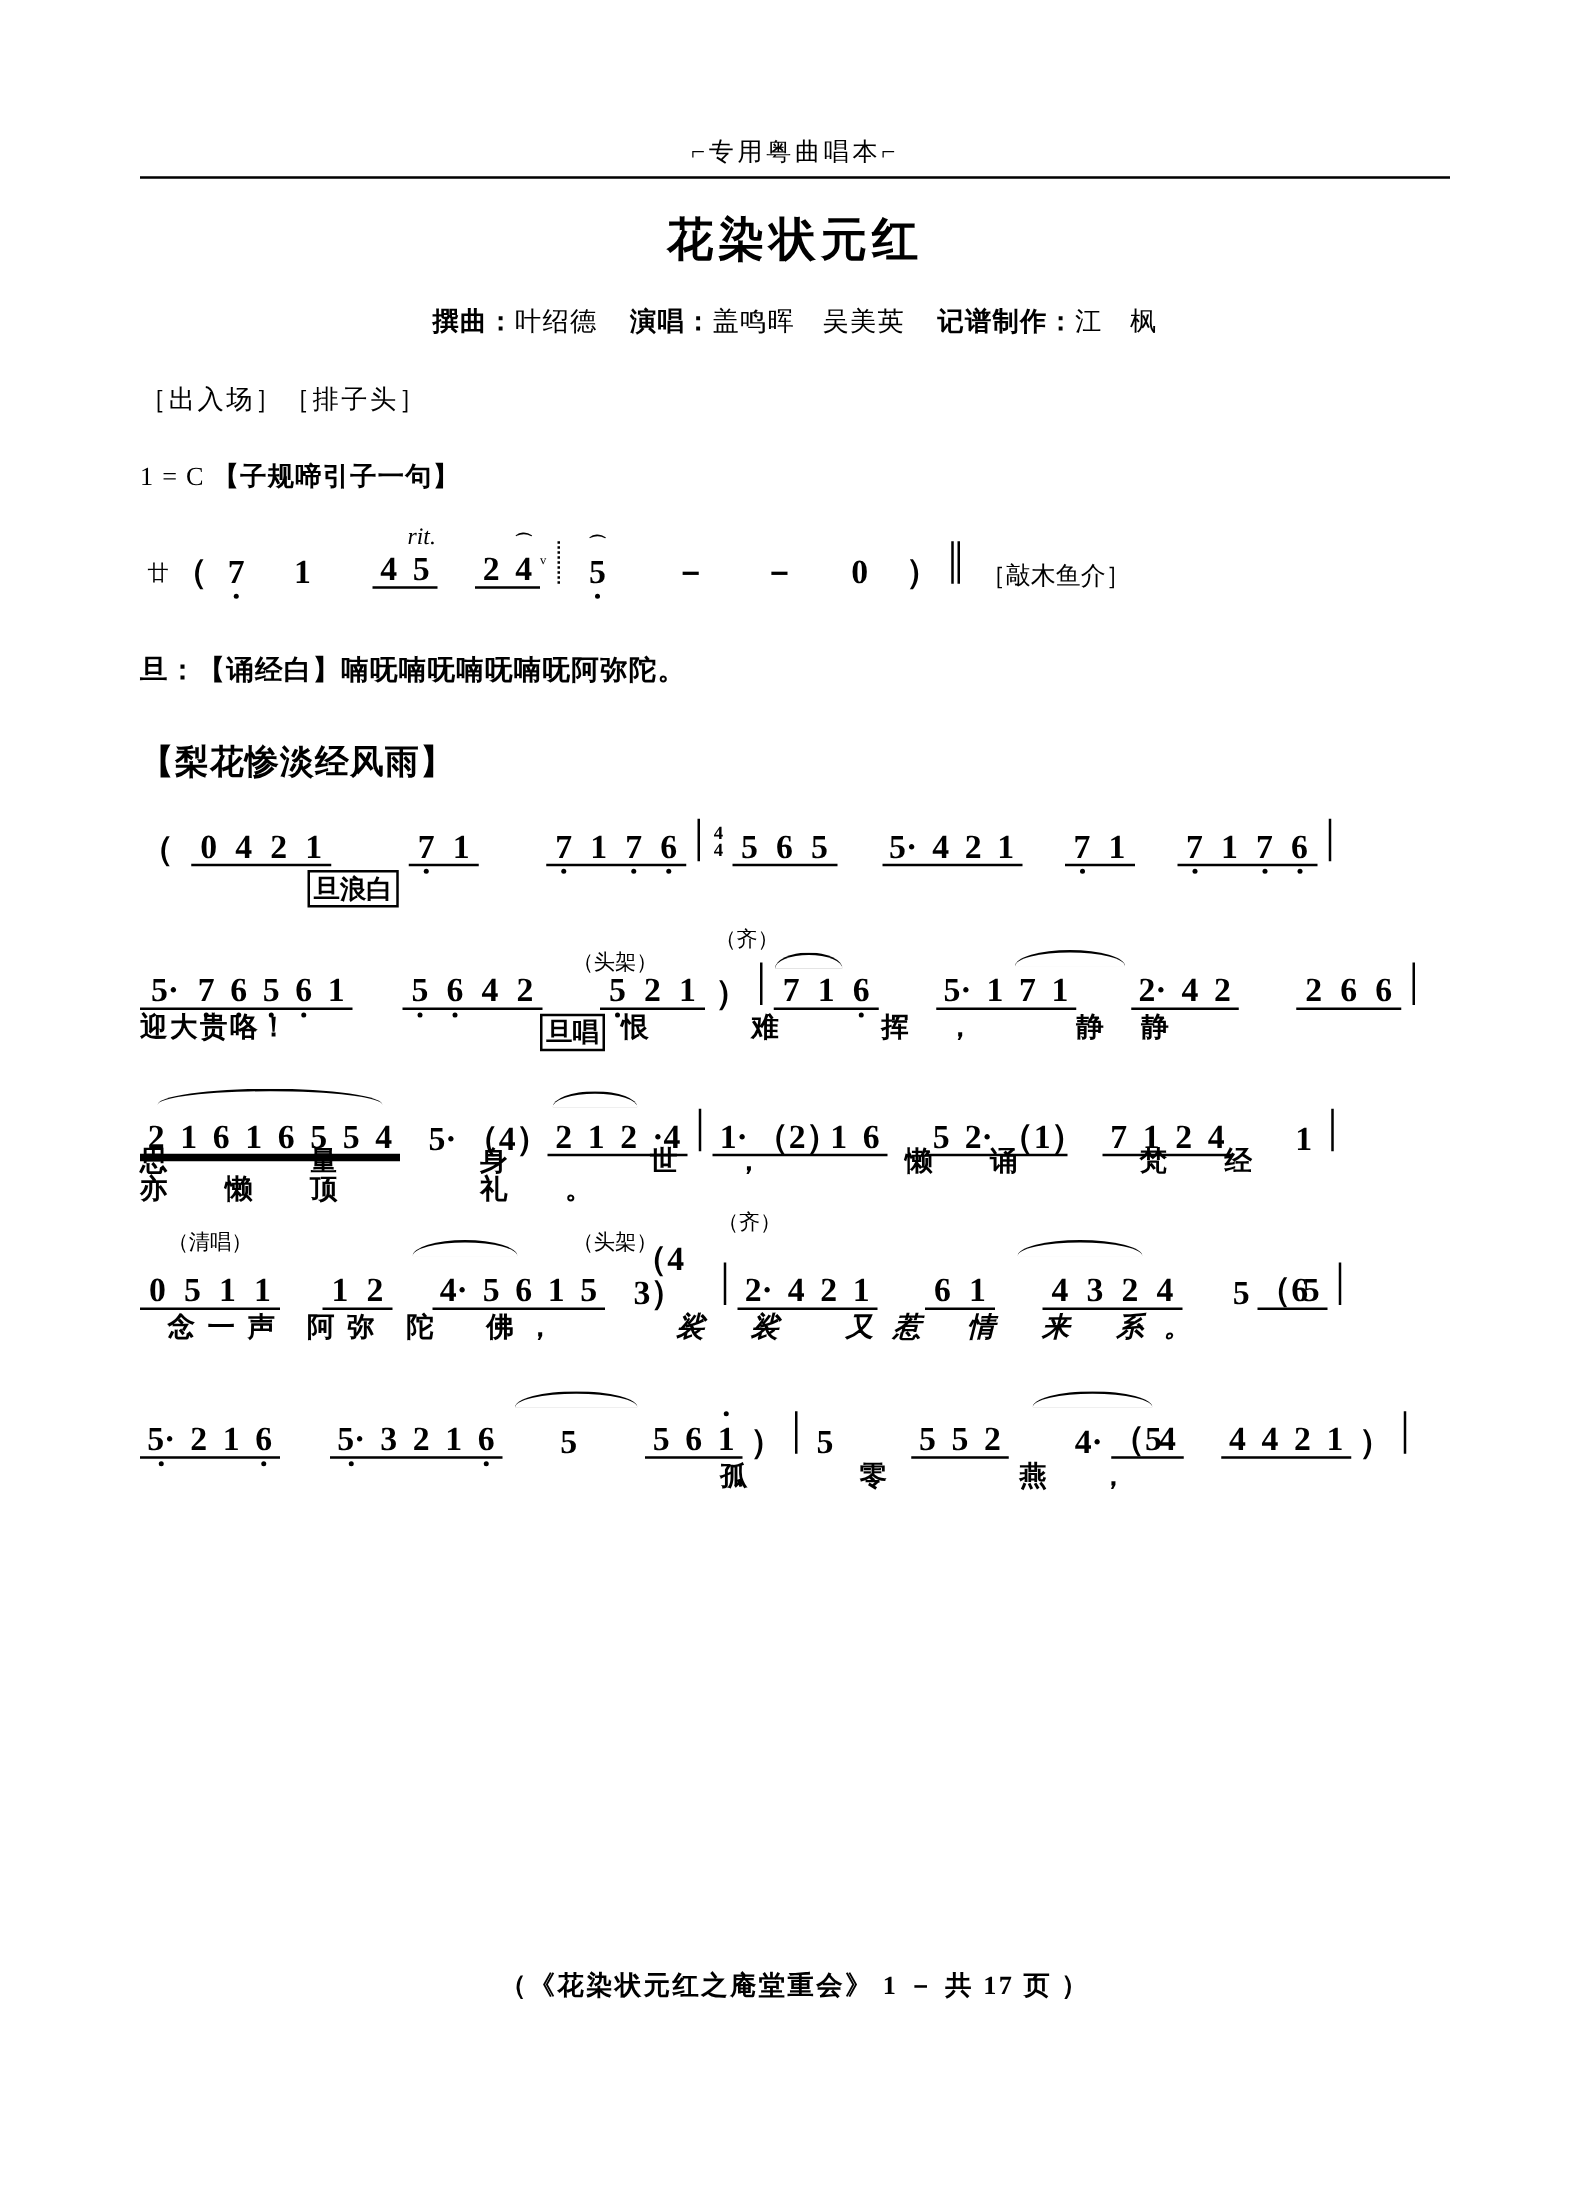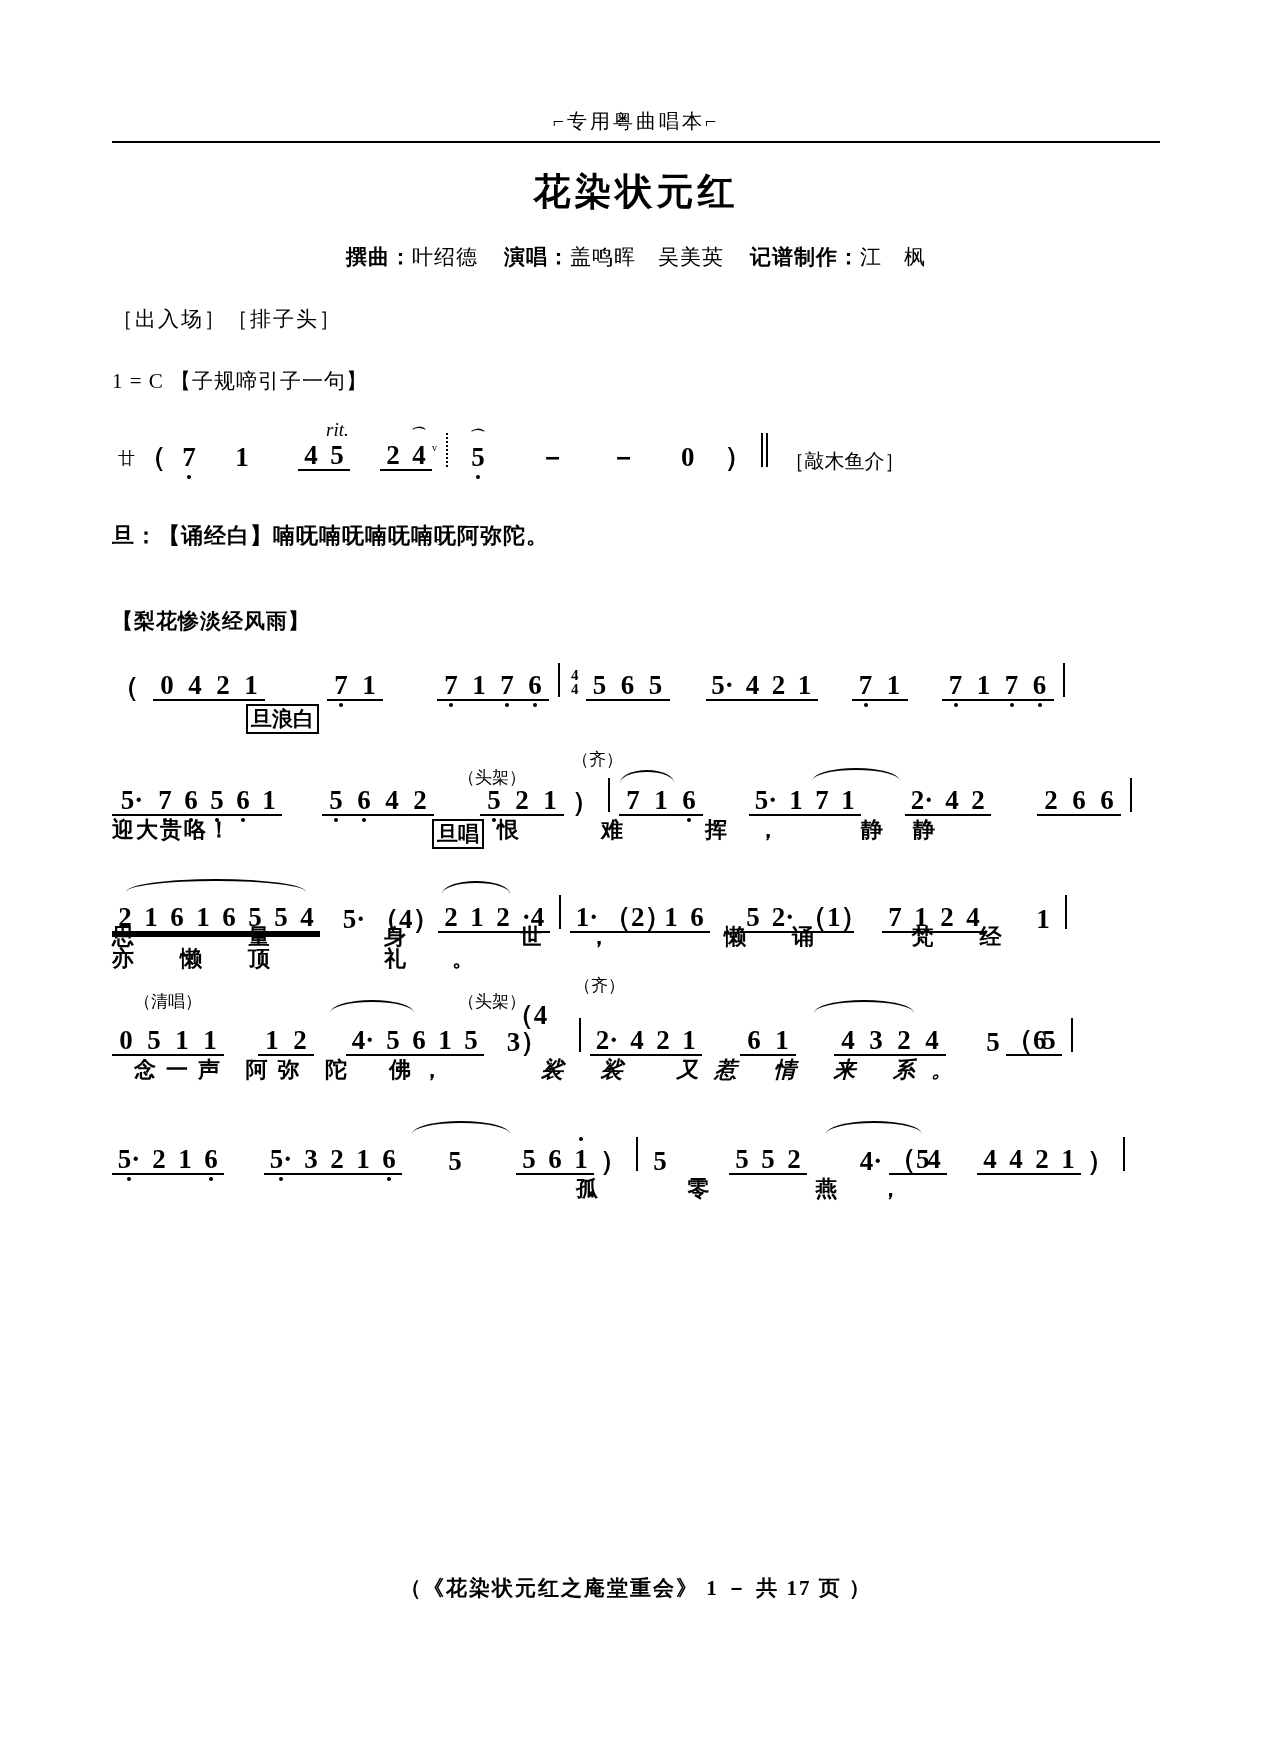--- a/index.html
+++ b/index.html
@@ -29,23 +29,23 @@
   .credits{
     text-align:center;font-size:21px;margin-top:26px;letter-spacing:1px;
   }
   .credits .lbl{font-weight:700;}
   .credits .gap{display:inline-block;width:26px;}
 
   
   .blk{margin-left:112px;margin-right:112px;}
   .stage-line{font-size:21px;margin-top:34px;letter-spacing:2px;}
   .key-line{font-size:21px;margin-top:34px;letter-spacing:1px;}
-  .key-line .kb{font-weight:400;}
+  .key-line .kb{font-weight:700;}
   .speech{font-size:22px;font-weight:700;margin-top:34px;letter-spacing:1px;}
-  .tune-name{font-size:21px;font-weight:700;margin-top:56px;letter-spacing:1px;}
+  .tune-name{font-size:27px;font-weight:700;margin-top:40px;letter-spacing:1px;}
   .footer{
     position:absolute;left:0;right:0;bottom:150px;text-align:center;
     font-size:21px;letter-spacing:2px;font-weight:bold;
   }
 
   
   .sys{position:relative;margin-top:18px;}
   .staff{
     display:flex;align-items:flex-end;font-size:27px;font-weight:700;
     font-family:"Liberation Serif",serif;height:46px;

